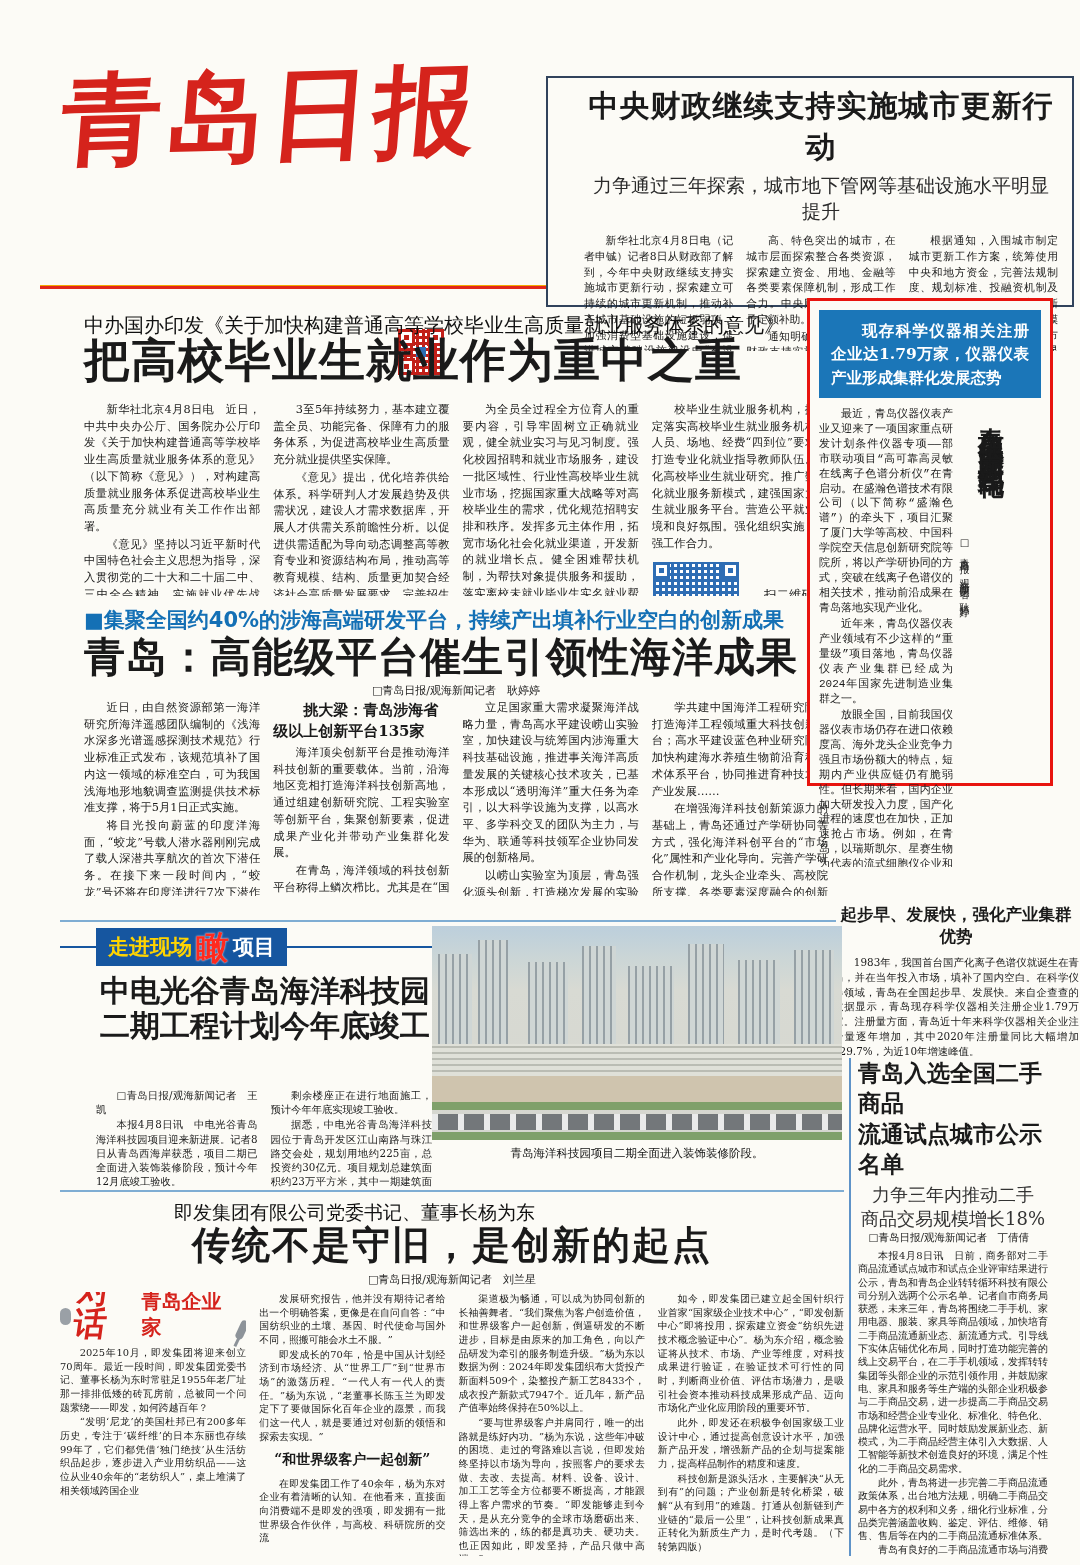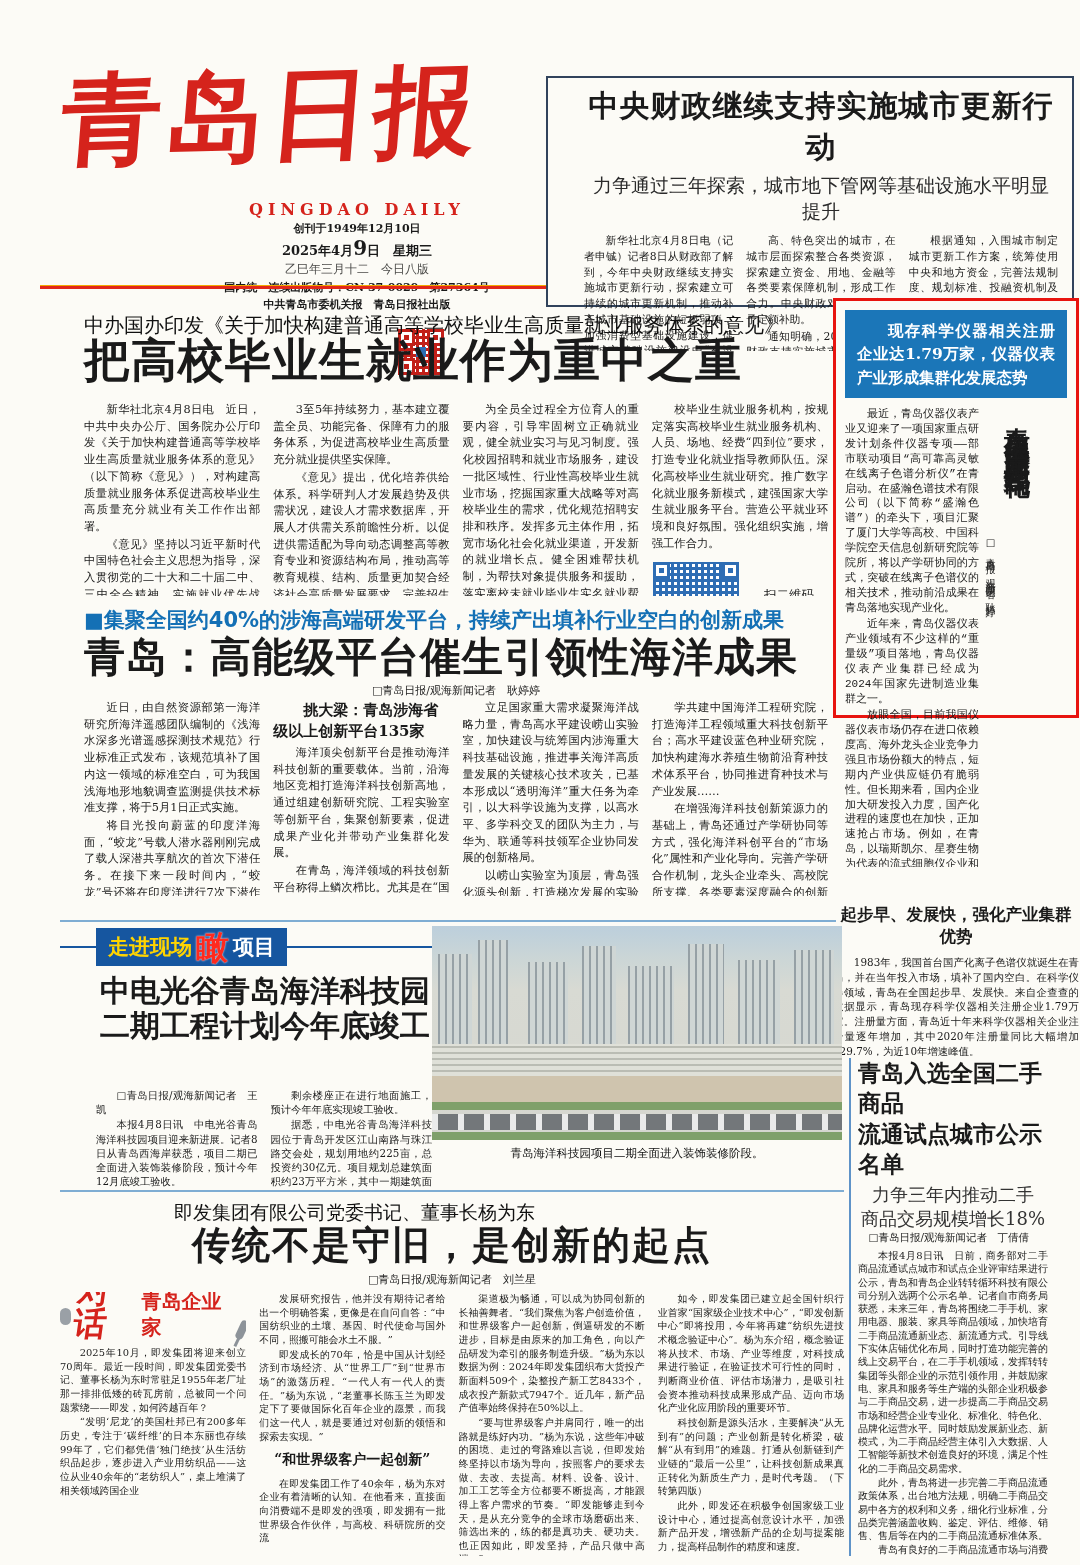--- a/index.html
+++ b/index.html
@@ -105,30 +105,20 @@
   .t98{font-size:9.9px;line-height:1.38;}
   .tra-sub{font-size:14px;font-weight:bold;text-align:center;margin:7px 0;}
 </style>
 </head>
 <body>
 
 <div class="page">
 
   <div class="abs" style="left:62px;top:62px;width:470px;height:220px;">
     <div class="calligraphy">青岛日报</div>
-    <div class="abs m-sub">
-      <div class="m-latin">QINGDAO DAILY</div>
-      <div class="m-line">创刊于1949年12月10日</div>
-      <div class="m-date">
-        <span>2025年4月</span><span class="m-day">9</span><span>日　星期三</span>
-      </div>
-      <div class="m-lunar">乙巳年三月十二　今日八版</div>
-      <div class="m-line">国内统一连续出版物号：CN 37-0029　第27364号</div>
-      <div class="m-line">中共青岛市委机关报　青岛日报社出版</div>
-    </div>
     <div class="abs qr qr-red" style="left:336px;top:162px;width:46px;height:46px;">
       <div class="fp" style="left:0;top:0;">
           <i></i>
         </div>
       <div class="fp" style="right:0;top:0;">
           <i></i>
         </div>
       <div class="fp" style="left:0;bottom:0;">
           <i></i>
         </div>
@@ -207,21 +197,21 @@
     <div class="col t115">
         <p>立足国家重大需求凝聚海洋战略力量，青岛高水平建设崂山实验室，加快建设与统筹国内涉海重大科技基础设施，推进事关海洋高质量发展的关键核心技术攻关，已基本形成以“透明海洋”重大任务为牵引，以大科学设施为支撑，以高水平、多学科交叉的团队为主力，与华为、联通等科技领军企业协同发展的创新格局。</p>
         <p>以崂山实验室为顶层，青岛强化源头创新，打造梯次发展的实验室体系，建设全国、省、市重点实验室为支撑的“金字塔”，现有海洋领域国家重点实验室7家、省重点实验室25家、市重点实验室64家，已初步形成梯次衔接、特色鲜明的海洋领域实验室矩阵。</p>
       </div>
     <div class="col t115">
         <p>学共建中国海洋工程研究院，打造海洋工程领域重大科技创新平台；高水平建设蓝色种业研究院，加快构建海水养殖生物前沿育种技术体系平台，协同推进育种技术与产业发展……</p>
         <p>在增强海洋科技创新策源力的基础上，青岛还通过产学研协同等方式，强化海洋科创平台的“市场化”属性和产业化导向。完善产学研合作机制，龙头企业牵头、高校院所支撑、各类要素深度融合的创新联合体就是其中的典型。</p>
       </div>
   </div>
 
-  <div class="abs red-box" style="left:833px;top:298px;width:246px;height:420px;">
+  <div class="abs red-box" style="left:807px;top:298px;width:246px;height:488px;">
     <div class="blue-banner">
       <p>现存科学仪器相关注册企业达1.79万家，仪器仪表产业形成集群化发展态势</p>
     </div>
     <div class="inst-row">
       <div class="inst-body">
           <p>最近，青岛仪器仪表产业又迎来了一项国家重点研发计划条件仪器专项——部市联动项目“高可靠高灵敏在线离子色谱分析仪”在青启动。在盛瀚色谱技术有限公司（以下简称“盛瀚色谱”）的牵头下，项目汇聚了厦门大学等高校、中国科学院空天信息创新研究院等院所，将以产学研协同的方式，突破在线离子色谱仪的相关技术，推动前沿成果在青岛落地实现产业化。</p>
           <p>近年来，青岛仪器仪表产业领域有不少这样的“重量级”项目落地，青岛仪器仪表产业集群已经成为2024年国家先进制造业集群之一。</p>
           <p>放眼全国，目前我国仪器仪表市场仍存在进口依赖度高、海外龙头企业竞争力强且市场份额大的特点，短期内产业供应链仍有脆弱性。但长期来看，国内企业加大研发投入力度，国产化进程的速度也在加快，正加速抢占市场。例如，在青岛，以瑞斯凯尔、星赛生物为代表的流式细胞仪企业和融智生物等质谱仪企业通过自主研发逐步打破技术壁垒，在细分市场加速渗透。</p>
           <p>国产科学仪器如何抢抓国产替代的战略机遇？青岛市科学技术情报学会、青岛市科学技术信息研究院发挥科技创新领域的智库作用，通过举办“预见未来”主题系列沙龙，会同融智生物、瑞斯凯尔、星赛生物等有关企业专家，形成了一份产业发展调研报告。该报告分析了青岛相关产业的发展基础及存在问题，提出推动整机与零部件协同发展、拓展需求导向的场景应用、强化产业生态支撑等相关建议。报告表明，青岛的国产科学仪器企业要加速突围，寻求新的发展契机。</p>
         </div>
@@ -315,19 +305,19 @@
       <div class="tra-sub">“和世界级客户一起创新”</div>
       <div>
           <p>在即发集团工作了40余年，杨为东对企业有着清晰的认知。在他看来，直接面向消费端不是即发的强项，即发拥有一批世界级合作伙伴，与高校、科研院所的交流</p>
         </div>
     </div>
     <div class="col t98">
         <p>渠道极为畅通，可以成为协同创新的长袖善舞者。“我们聚焦为客户创造价值，和世界级客户一起创新，倒逼研发的不断进步，目标是由原来的加工角色，向以产品研发为牵引的服务制造升级。”杨为东以数据为例：2024年即发集团织布大货投产新面料509个，染整投产新工艺8433个，成衣投产新款式7947个。近几年，新产品产值率始终保持在50%以上。</p>
         <p>“要与世界级客户并肩同行，唯一的出路就是练好内功。”杨为东说，这些年冲破的困境、走过的弯路难以言说，但即发始终坚持以市场为导向，按照客户的要求去做、去改、去提高。材料、设备、设计、加工工艺等全方位都要不断提高，才能跟得上客户需求的节奏。“即发能够走到今天，是从充分竞争的全球市场磨砺出来、筛选出来的，练的都是真功夫、硬功夫。也正因如此，即发坚持，产品只做中高端。”</p>
       </div>
     <div class="col t98">
-        <p>如今，即发集团已建立起全国针织行业首家“国家级企业技术中心”，“即发创新中心”即将投用，今年将再建“纺织先进技术概念验证中心”。杨为东介绍，概念验证将从技术、市场、产业等维度，对科技成果进行验证，在验证技术可行性的同时，判断商业价值、评估市场潜力，是吸引社会资本推动科技成果形成产品、迈向市场化产业化应用阶段的重要环节。</p>
+        <p>如今，即发集团已建立起全国针织行业首家“国家级企业技术中心”，“即发创新中心”即将投用，探索建立资金“纺织先进技术概念验证中心”。杨为东介绍，概念验证将从技术、市场、产业等维度，对科技成果进行验证，在验证技术可行性的同时，判断商业价值、评估市场潜力，是吸引社会资本推动科技成果形成产品、迈向市场化产业化应用阶段的重要环节。</p>
+        <p>此外，即发还在积极争创国家级工业设计中心，通过提高创意设计水平，加强新产品开发，增强新产品的企划与提案能力，提高样品制作的精度和速度。</p>
         <p>科技创新是源头活水，主要解决“从无到有”的问题；产业创新是转化桥梁，破解“从有到用”的难题。打通从创新链到产业链的“最后一公里”，让科技创新成果真正转化为新质生产力，是时代考题。（下转第四版）</p>
-        <p>此外，即发还在积极争创国家级工业设计中心，通过提高创意设计水平，加强新产品开发，增强新产品的企划与提案能力，提高样品制作的精度和速度。</p>
       </div>
   </div>
 
 </div>
 
 </body></html>

